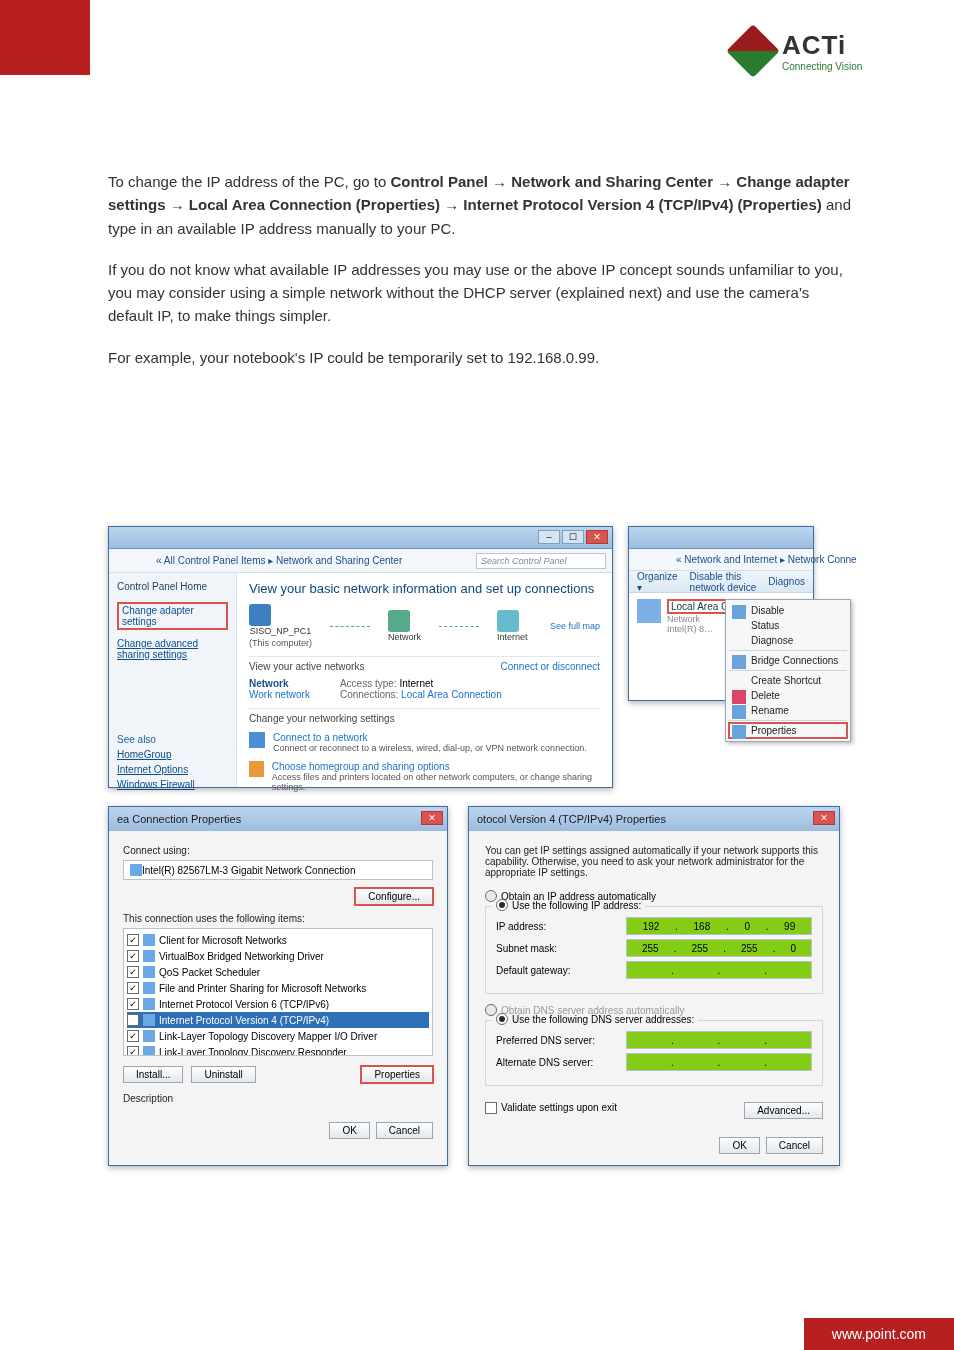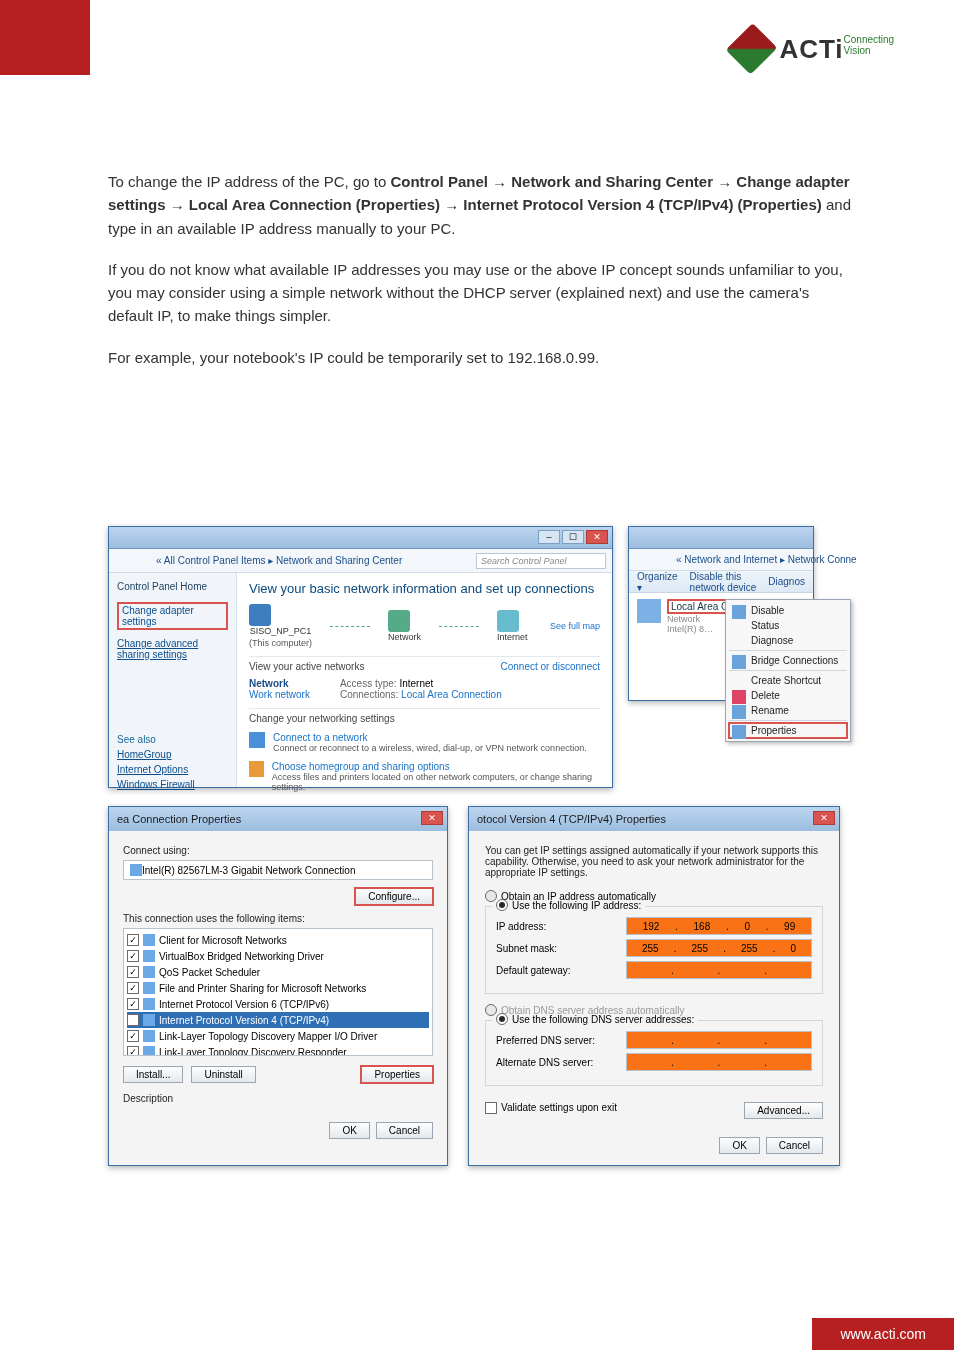--- a/index.html
+++ b/index.html
@@ -1,21 +1,21 @@
 <!DOCTYPE html>
 <html><head>
 <meta charset="utf-8">
 <style>
   * { box-sizing: border-box; margin: 0; padding: 0; }
   body { width: 954px; height: 1350px; background: #fff; font-family: "Segoe UI", Tahoma, sans-serif; font-size: 11px; position: relative; }
   .page { position: relative; width: 954px; height: 1350px; }
   .red-tab { position: absolute; left: 0; top: 0; width: 90px; height: 75px; background: #b62020; }
   .logo-area { position: absolute; right: 40px; top: 30px; width: 180px; display: flex; align-items: center; }
   .logo-swatch { width: 38px; height: 38px; background: linear-gradient(135deg,#9a1b1b 48%,#2a7a2f 52%); border-radius: 4px; transform: rotate(45deg); margin-right: 10px; }
-  .logo-text { display: flex; flex-direction: row; }
+  .logo-text { display: flex; flex-direction: column; }
   .logo-main { font-size: 26px; font-weight: 700; color: #333; letter-spacing: 1px; }
   .logo-sub { font-size: 10px; color: #2a7a2f; }
   .body-text { position: absolute; left: 108px; top: 170px; width: 746px; color: #333; font-size: 15px; line-height: 1.55; font-family: Arial, sans-serif; }
   .body-text p { margin-bottom: 18px; }
   .body-text b { font-weight: 700; }
 
   
   .shots { position: absolute; left: 108px; top: 526px; width: 750px; }
 
   
@@ -91,21 +91,21 @@
   .win4 { left: 360px; top: 280px; width: 372px; height: 360px; }
   .dlg4-body { padding: 14px 16px; background: #f4f4f4; height: calc(100% - 24px); }
   .info { font-size: 10px; color: #222; margin-bottom: 12px; }
   .radio-row { display: flex; align-items: center; gap: 4px; font-size: 10px; margin: 4px 0; }
   .radio { width: 12px; height: 12px; border: 1px solid #6a6a6a; border-radius: 50%; background: #fff; position: relative; }
   .radio.on::after { content: ""; position: absolute; left: 2px; top: 2px; width: 6px; height: 6px; background: #2a2a2a; border-radius: 50%; }
   .radio.off { background: #e8e8e8; }
   .fieldset { border: 1px solid #d0d6dc; padding: 8px 10px 10px 10px; margin: 4px 0 10px 0; }
   .fld { display: flex; align-items: center; margin: 4px 0; font-size: 10px; }
   .fld .fl { width: 130px; }
-  .ipbox { flex: 1; height: 18px; background: #f97316; border: 1px solid #b7c2cd; display: flex; align-items: center; justify-content: space-evenly; font-size: 10px; }
+  .ipbox { flex: 1; height: 18px; background: #84cc16; border: 1px solid #b7c2cd; display: flex; align-items: center; justify-content: space-evenly; font-size: 10px; }
   .ipbox span { text-align: center; }
   .checkbox-row { display: flex; align-items: center; gap: 4px; font-size: 10px; margin-top: 8px; }
   .advrow { display: flex; justify-content: flex-end; margin-top: 6px; }
 
   .footer { position: absolute; right: 0; bottom: 0; background: #b62020; color: #fff; padding: 8px 28px; font-size: 14px; }
 </style>
 </head>
 <body>
 
 <div class="page">
@@ -380,14 +380,14 @@
         </div>
         <div class="okrow">
           <button class="btn">OK</button>
           <button class="btn">Cancel</button>
         </div>
       </div>
     </div>
 
   </div>
 
-  <div class="footer">www.acti.com</div>
+  <div class="footer">www.point.com</div>
 </div>
 
 </body></html>

